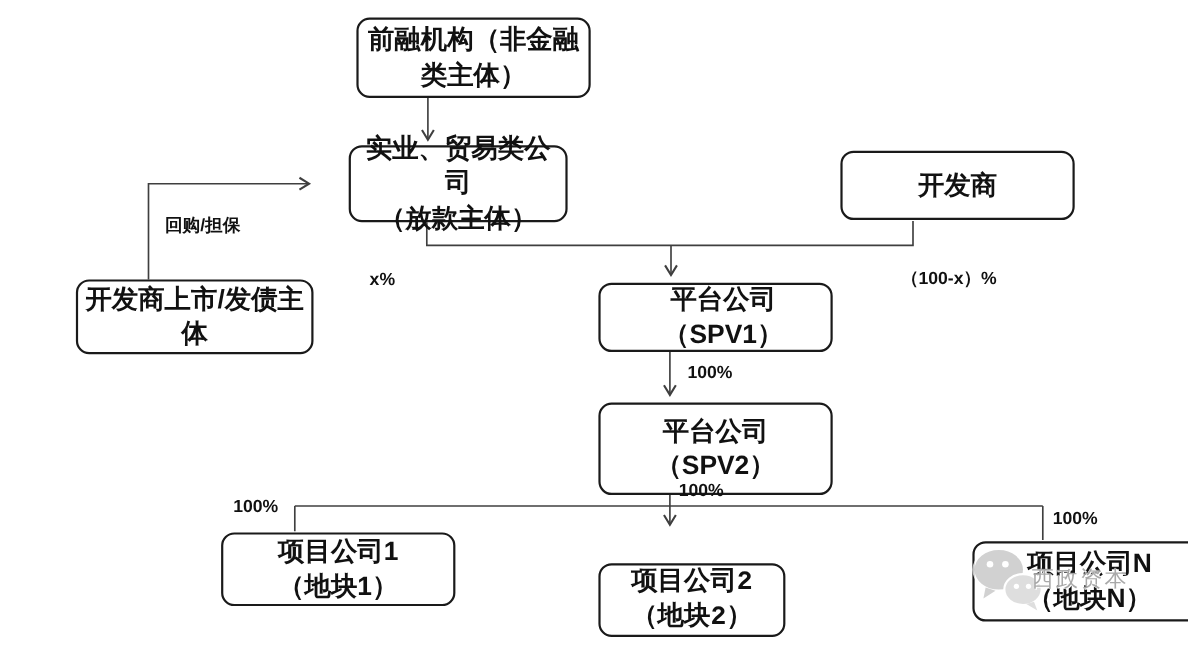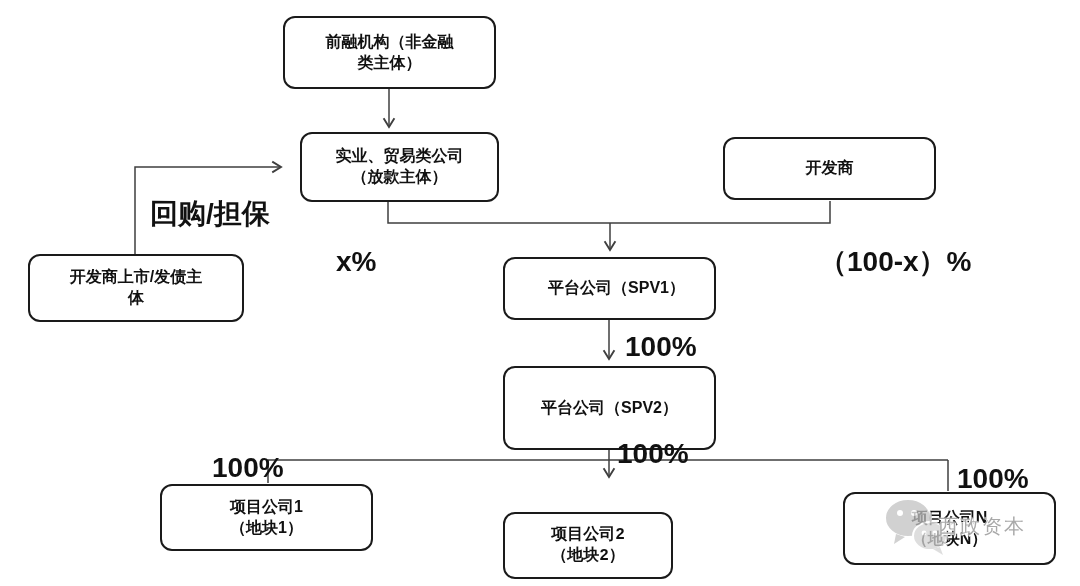--- a/index.html
+++ b/index.html
@@ -12,28 +12,29 @@
   }
   .wires{position:absolute;left:0;top:0;width:1080px;height:586px;}
   .node{
     position:absolute;
     box-sizing:border-box;
     border:2.5px solid #1a1a1a;
     border-radius:12px;
     background:#ffffff;
     display:flex;align-items:center;justify-content:center;
     text-align:center;
-    font-size:16px;font-weight:bold;color:#111111;
+    font-size:24px;font-weight:bold;color:#111111;
     line-height:1.3;
     white-space:pre-line;
     padding:2px 6px;
+    margin-left:41px;
   }
   .edge-label{
     position:absolute;
-    font-size:28px;font-weight:bold;color:#111111;
+    font-size:16px;font-weight:bold;color:#111111;
     white-space:nowrap;
   }
   .watermark{
     position:absolute;left:880px;top:494px;
     display:flex;align-items:center;
     pointer-events:none;
   }
   .watermark .wm-text{
     font-size:20px;font-weight:normal;
     color:rgba(148,148,148,0.80);
@@ -69,21 +70,21 @@
       <path d="M268 460 H948"></path>
       <path d="M268 460 V483"></path>
       <path d="M948 460 V491"></path>
       <path d="M609 460 V477" marker-end="url(#arrow)"></path>
     </g>
   </svg>
 
   <div class="node" style="left:283px;top:16px;width:213px;height:73px;">前融机构（非金融
 类主体）</div>
 
-  <div class="node" style="left:300px;top:132px;width:199px;height:70px;">实业、贸易类公司
+  <div class="node" style="left:276px;top:132px;width:199px;height:70px;">实业、贸易类公司
 （放款主体）</div>
 
   <div class="node" style="left:28px;top:254px;width:216px;height:68px;">开发商上市/发债主
 体</div>
 
   <div class="node" style="left:723px;top:137px;width:213px;height:63px;">开发商</div>
 
   <div class="node" style="left:503px;top:257px;width:213px;height:63px;padding-left:20px;">平台公司（SPV1）</div>
 
   <div class="node" style="left:503px;top:366px;width:213px;height:84px;">平台公司（SPV2）</div>

